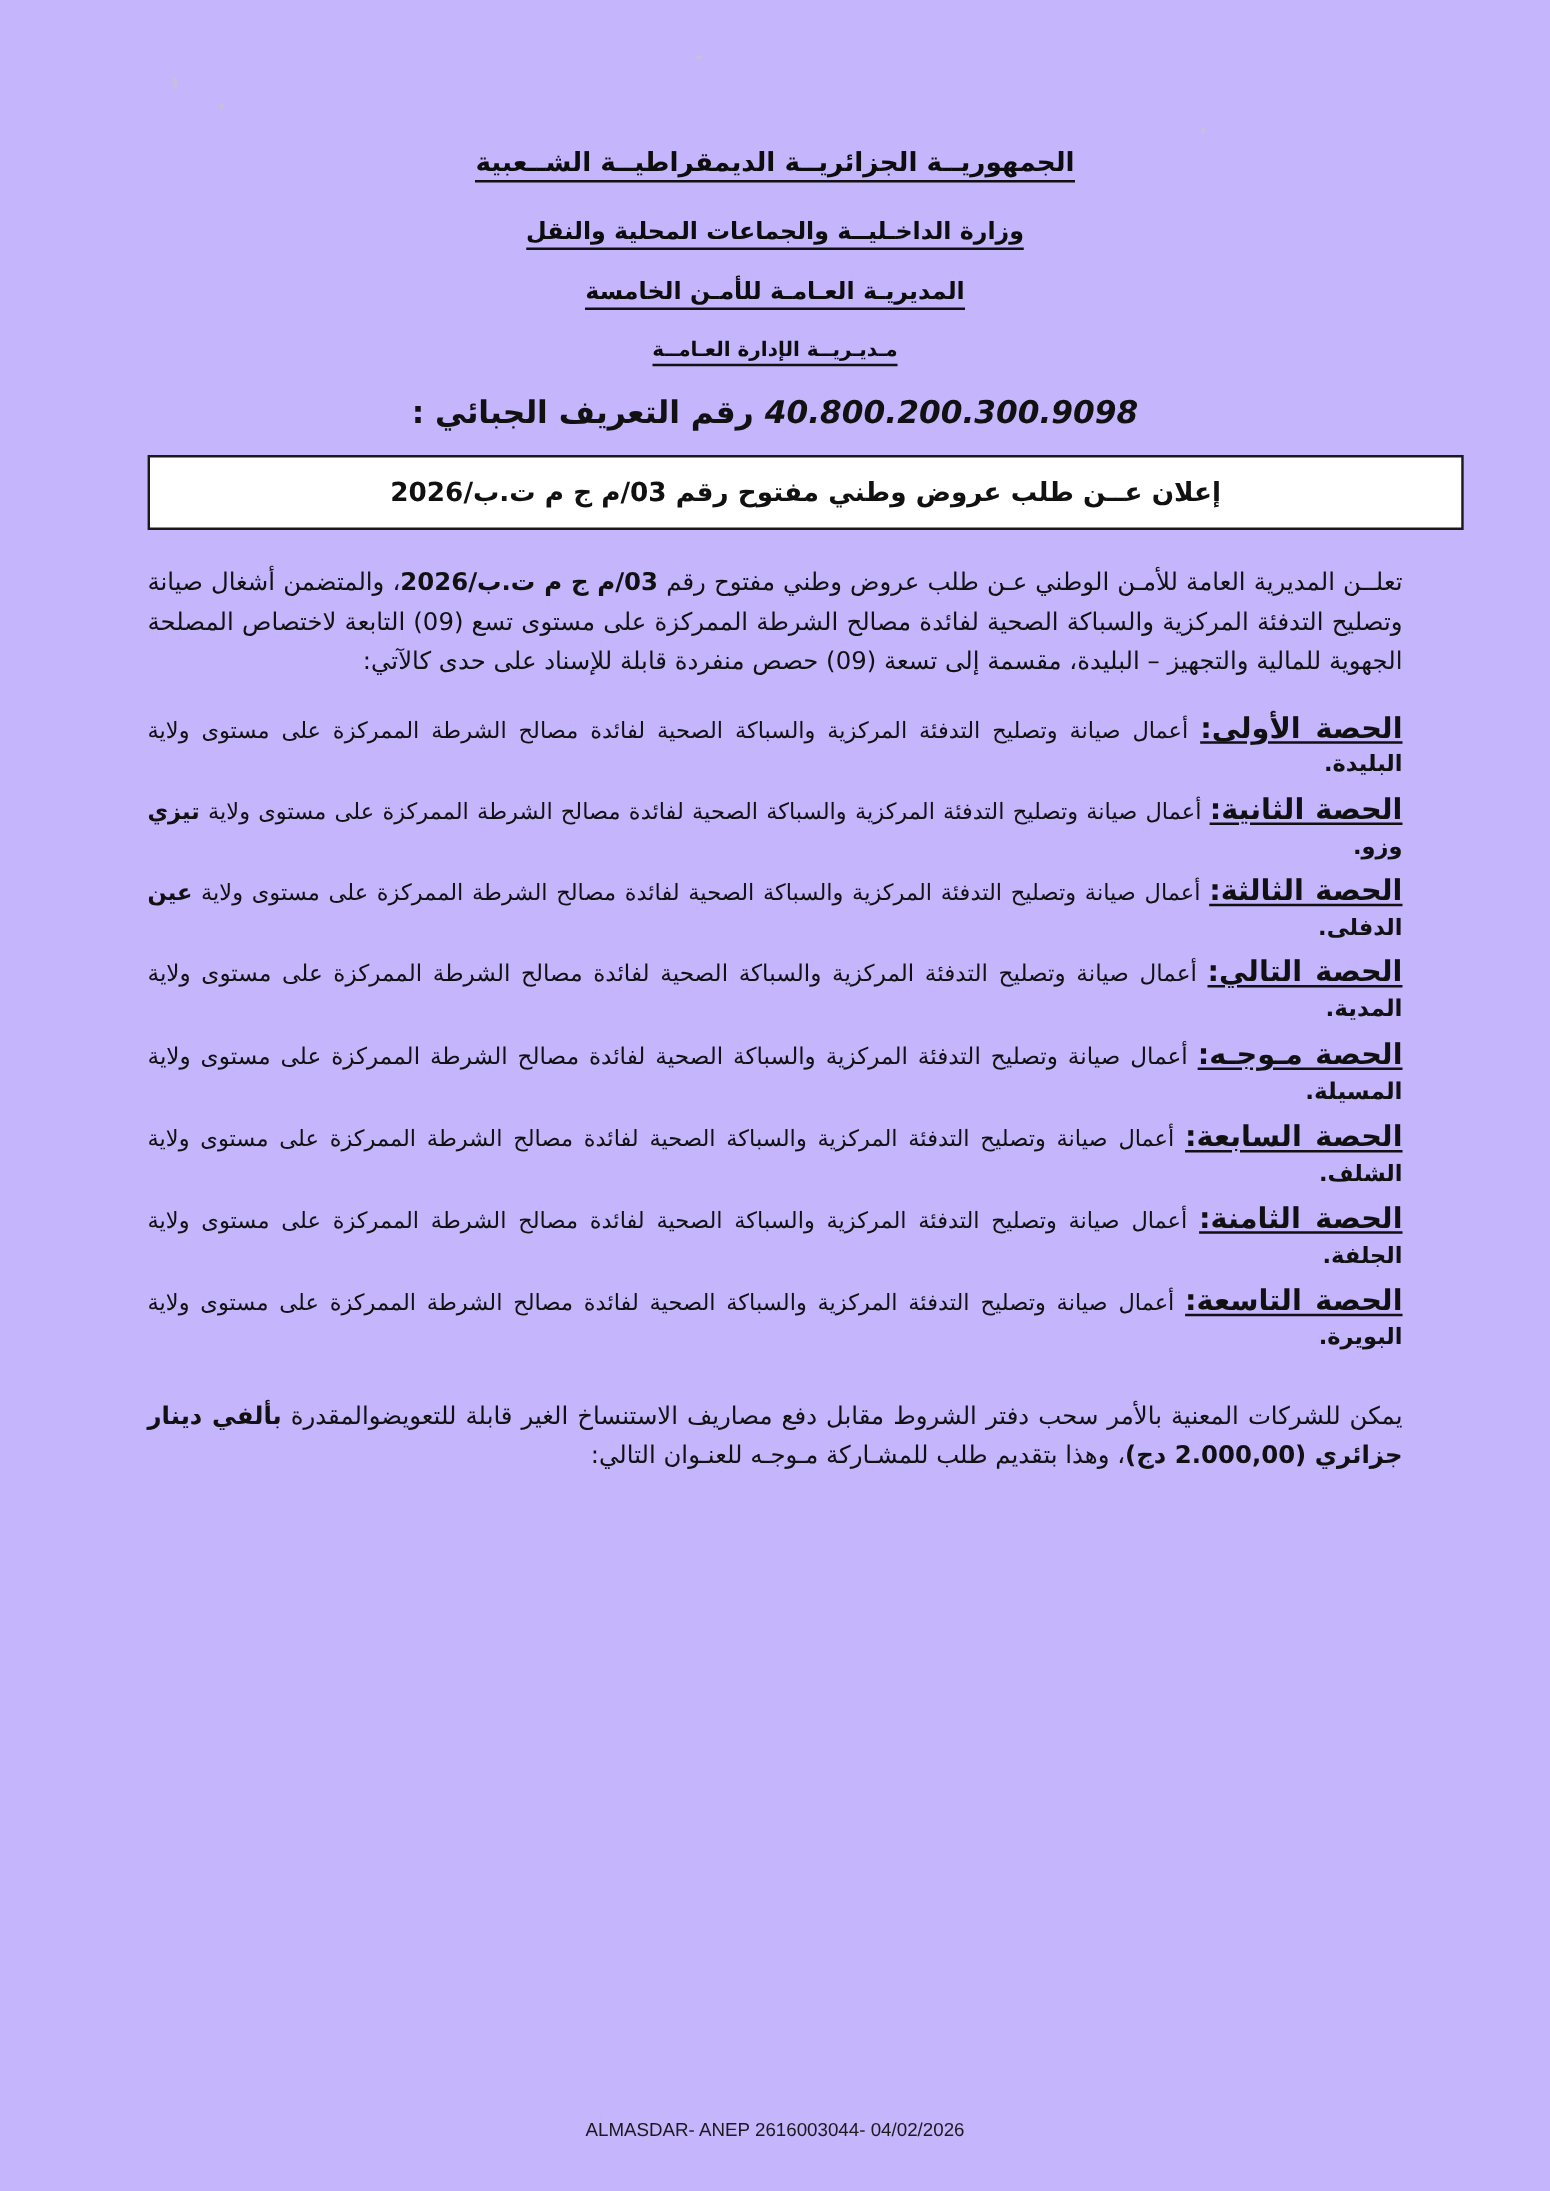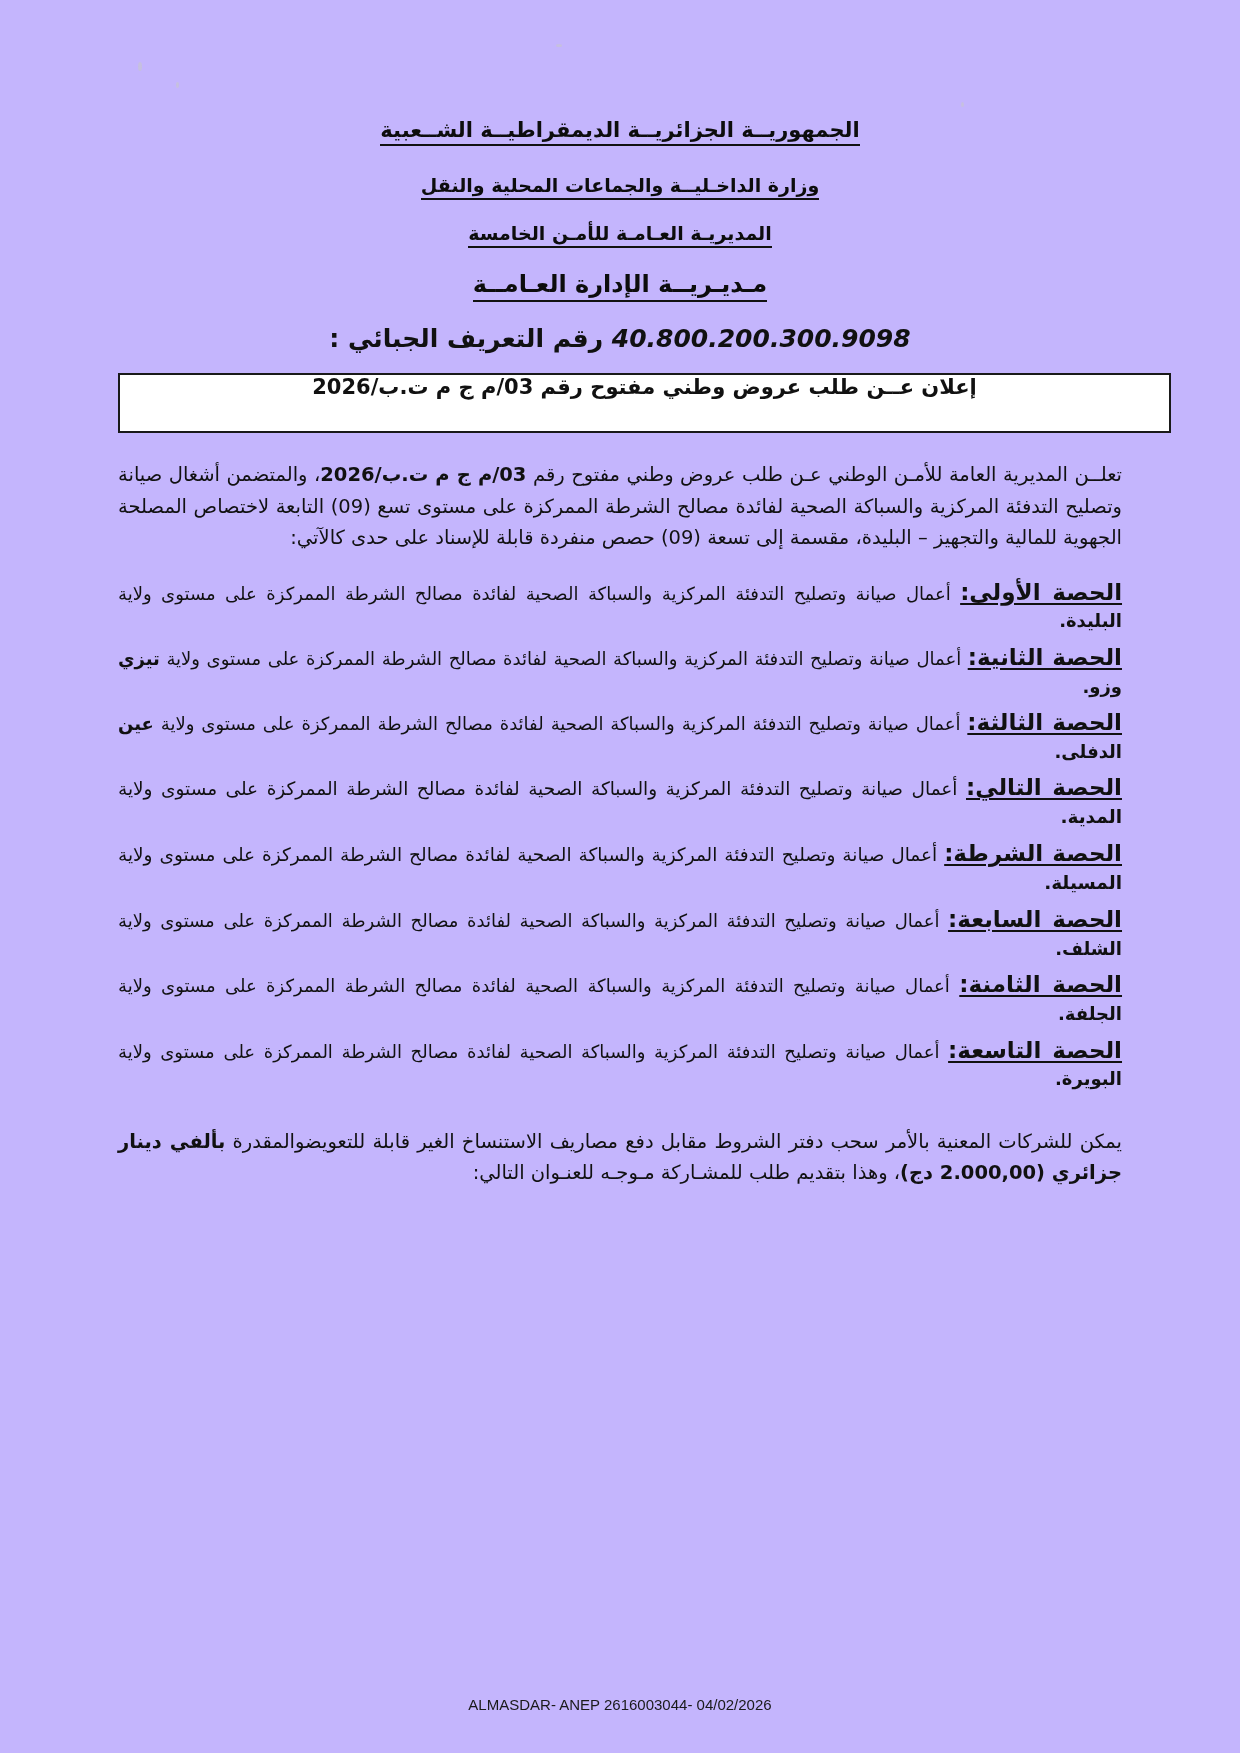--- a/index.html
+++ b/index.html
@@ -51,21 +51,21 @@
     color: #0d0d0d;
   }
   .header-line span.u {
     border-bottom: 2px solid #111;
     padding-bottom: 2px;
     display: inline-block;
   }
   .hl-1 { font-size: 21px; margin-bottom: 28px; }
   .hl-2 { font-size: 19px; margin-bottom: 22px; }
   .hl-3 { font-size: 19px; margin-bottom: 22px; }
-  .hl-4 { font-size: 24px; margin-bottom: 22px; }
+  .hl-4 { font-size: 16px; margin-bottom: 22px; }
   .hl-5 { font-size: 18px; margin-bottom: 24px; }
 
   .tax-line {
     text-align: center;
     font-size: 25px;
     font-weight: bold;
     margin-top: 6px;
     margin-bottom: 20px;
     direction: rtl;
   }
@@ -74,20 +74,21 @@
     letter-spacing: .5px;
     font-style: italic;
   }
 
   
   .title-box {
     margin: 16px 69px 0 118px;
     border: 2px solid #1a1a1a;
     height: 56px;
     display: flex;
+    align-items: center;
     justify-content: center;
     background: #ffffff;
   }
   .title-box .title-text {
     font-size: 21px;
     font-weight: bold;
     direction: rtl;
     letter-spacing: .6px;
     white-space: nowrap;
   }
@@ -203,21 +204,21 @@
         <div class="lot">
           <span class="lot-label">الحصة الثالثة:</span><span> أعمال صيانة وتصليح التدفئة المركزية والسباكة الصحية لفائدة مصالح الشرطة الممركزة على مستوى ولاية </span><span class="wilaya">عين الدفلى.</span>
         </div>
 
 
         <div class="lot wide">
           <span class="lot-label">الحصة التالي:</span><span> أعمال صيانة وتصليح التدفئة المركزية والسباكة الصحية لفائدة مصالح الشرطة الممركزة على مستوى ولاية </span><span class="wilaya">المدية.</span>
         </div>
 
         <div class="lot wide">
-          <span class="lot-label">الحصة الشرطة:</span><span> أعمال صيانة وتصليح التدفئة المركزية والسباكة الصحية لفائدة مصالح الشرطة الممركزة على مستوى ولاية </span><span class="wilaya">المسيلة.</span>
+          <span class="lot-label">الحصة مـوجـه:</span><span> أعمال صيانة وتصليح التدفئة المركزية والسباكة الصحية لفائدة مصالح الشرطة الممركزة على مستوى ولاية </span><span class="wilaya">المسيلة.</span>
         </div>
 
         <div class="lot">
           <span class="lot-label">الحصة السابعة:</span><span> أعمال صيانة وتصليح التدفئة المركزية والسباكة الصحية لفائدة مصالح الشرطة الممركزة على مستوى ولاية </span><span class="wilaya">الشلف.</span>
         </div>
 
         <div class="lot">
           <span class="lot-label">الحصة الثامنة:</span><span> أعمال صيانة وتصليح التدفئة المركزية والسباكة الصحية لفائدة مصالح الشرطة الممركزة على مستوى ولاية </span><span class="wilaya">الجلفة.</span>
         </div>
 

